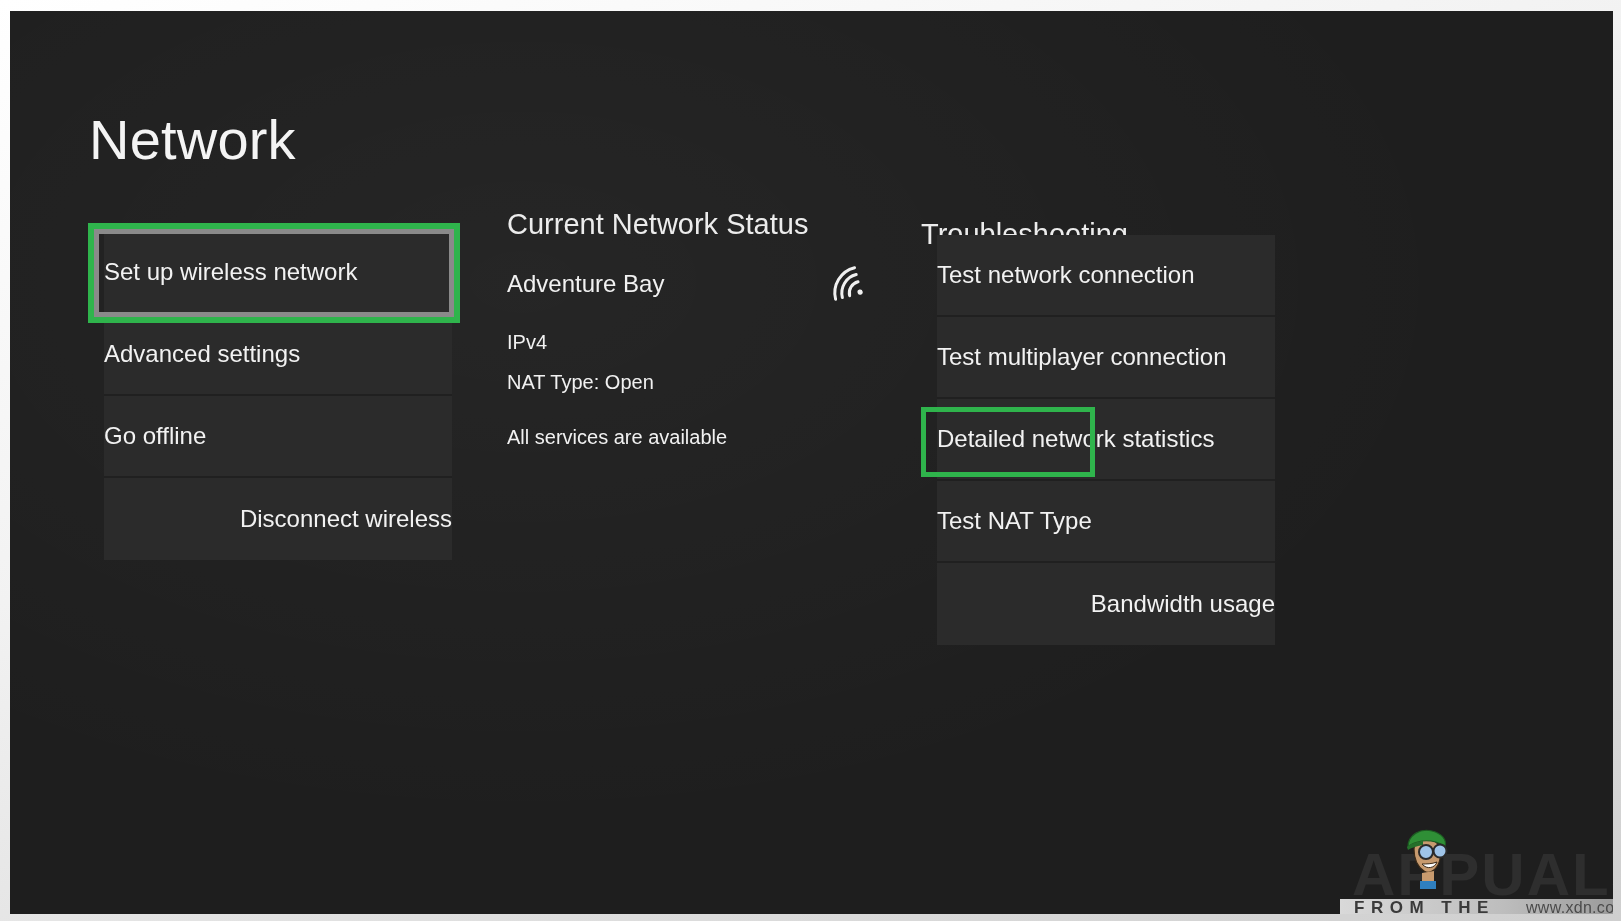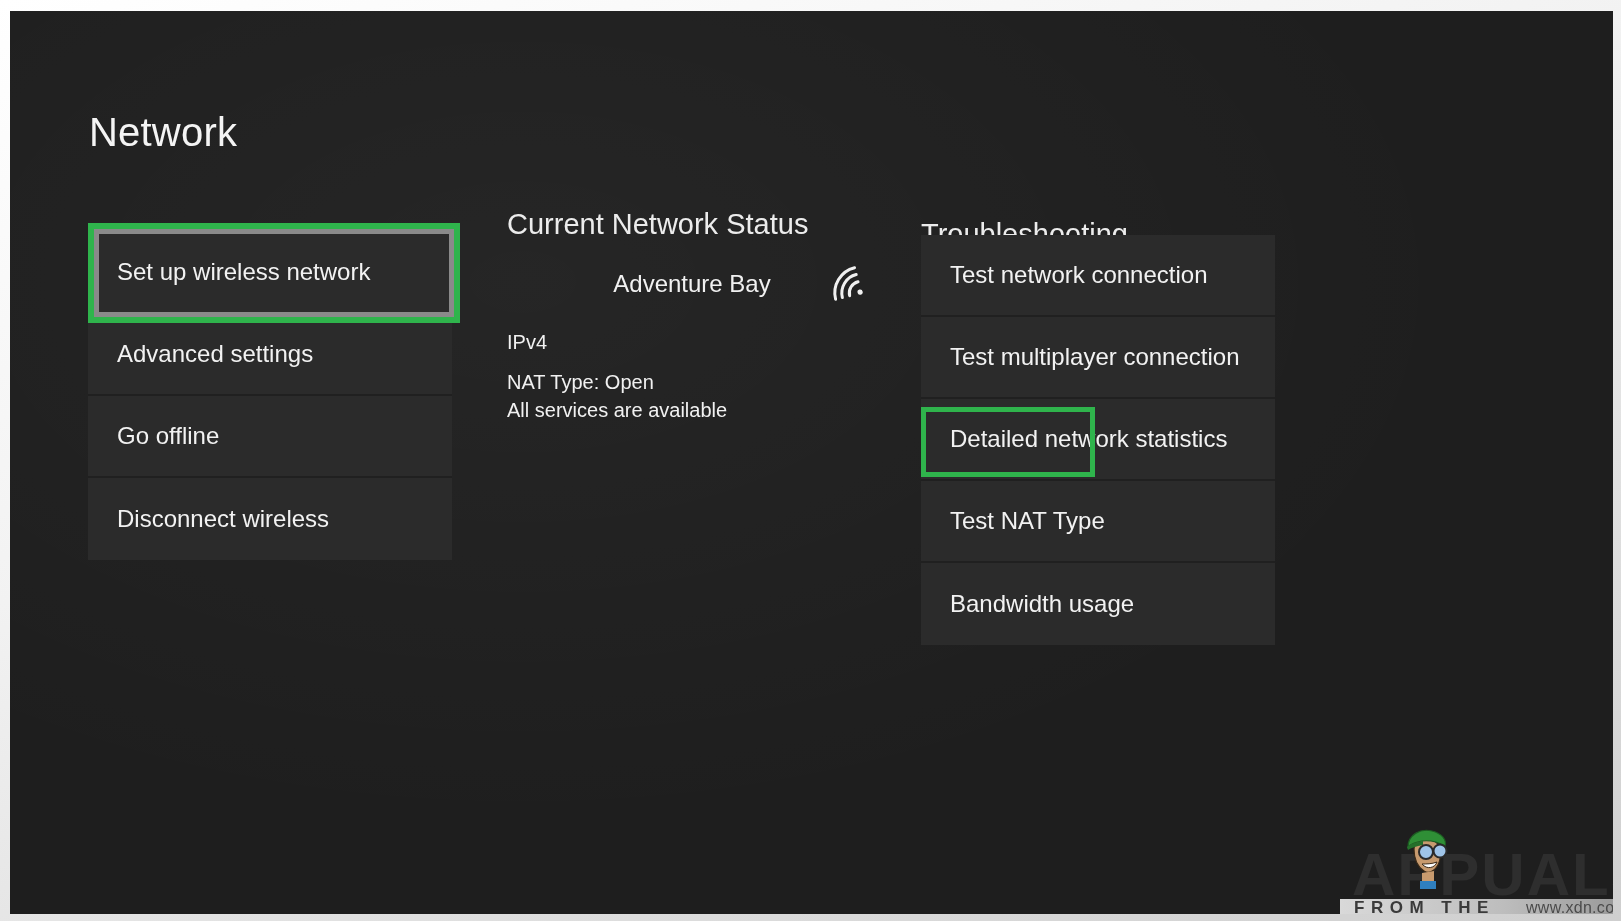--- a/index.html
+++ b/index.html
@@ -32,21 +32,21 @@
     content:"";
     position:absolute; inset:0;
     background:radial-gradient(ellipse at 32% 30%, rgba(255,255,255,.035) 0%, rgba(255,255,255,0) 62%);
     pointer-events:none;
   }
 
   
   #page-title {
     position:absolute;
     left:79px; top:101px;
-    font-size:40px;
+    font-size:56px;
     font-weight:400;
     color:#f4f4f4;
     letter-spacing:.2px;
     line-height:1;
   }
 
   
   .col-header {
     position:absolute;
     font-size:29px;
@@ -57,28 +57,28 @@
   }
 
   
   .tile-list { position:absolute; }
 
   .tile {
     position:relative;
     background:#2b2b2b;
     display:flex;
     align-items:center;
-    padding-left:29px;
     color:#f2f2f2;
     font-size:24px;
     font-weight:400;
     border-bottom:2px solid #202020;
     white-space:nowrap;
-  }
-  .tile:last-child { border-bottom:none; }
+    margin-left:16px;
+  }
+  .tile:last-child { border-bottom:none;justify-content:flex-end; }
 
   
   #left-list { left:78px; top:220px; width:364px; }
   #left-list .tile { height:82px; }
   #left-list .tile:first-child { height:83px; }
 
   
   #right-list { left:911px; top:224px; width:354px; }
   #right-list .tile { height:82px; }
 
@@ -108,30 +108,30 @@
     pointer-events:none;
   }
 
   
   #status-block { position:absolute; left:497px; top:258px; width:370px; }
 
   .status-row {
     position:relative;
     display:flex;
     align-items:center;
-    justify-content:center;
+    justify-content:flex-start;
     color:#f1f1f1;
     font-size:24px;
     font-weight:400;
     white-space:nowrap;
   }
   #ssid-row { height:30px; margin-bottom:33px; }
   .status-line { color:#f1f1f1; font-size:20px; line-height:1; }
   #ipv4-line   { margin-bottom:20px; }
-  #nat-line    { margin-bottom:8px; }
+  #nat-line    { margin-bottom:35px; }
 
   
   #wifi-icon {
     position:absolute;
     right:12px; top:-2px;
     width:36px; height:32px;
     transform:rotate(-14deg);
   }
 
   

